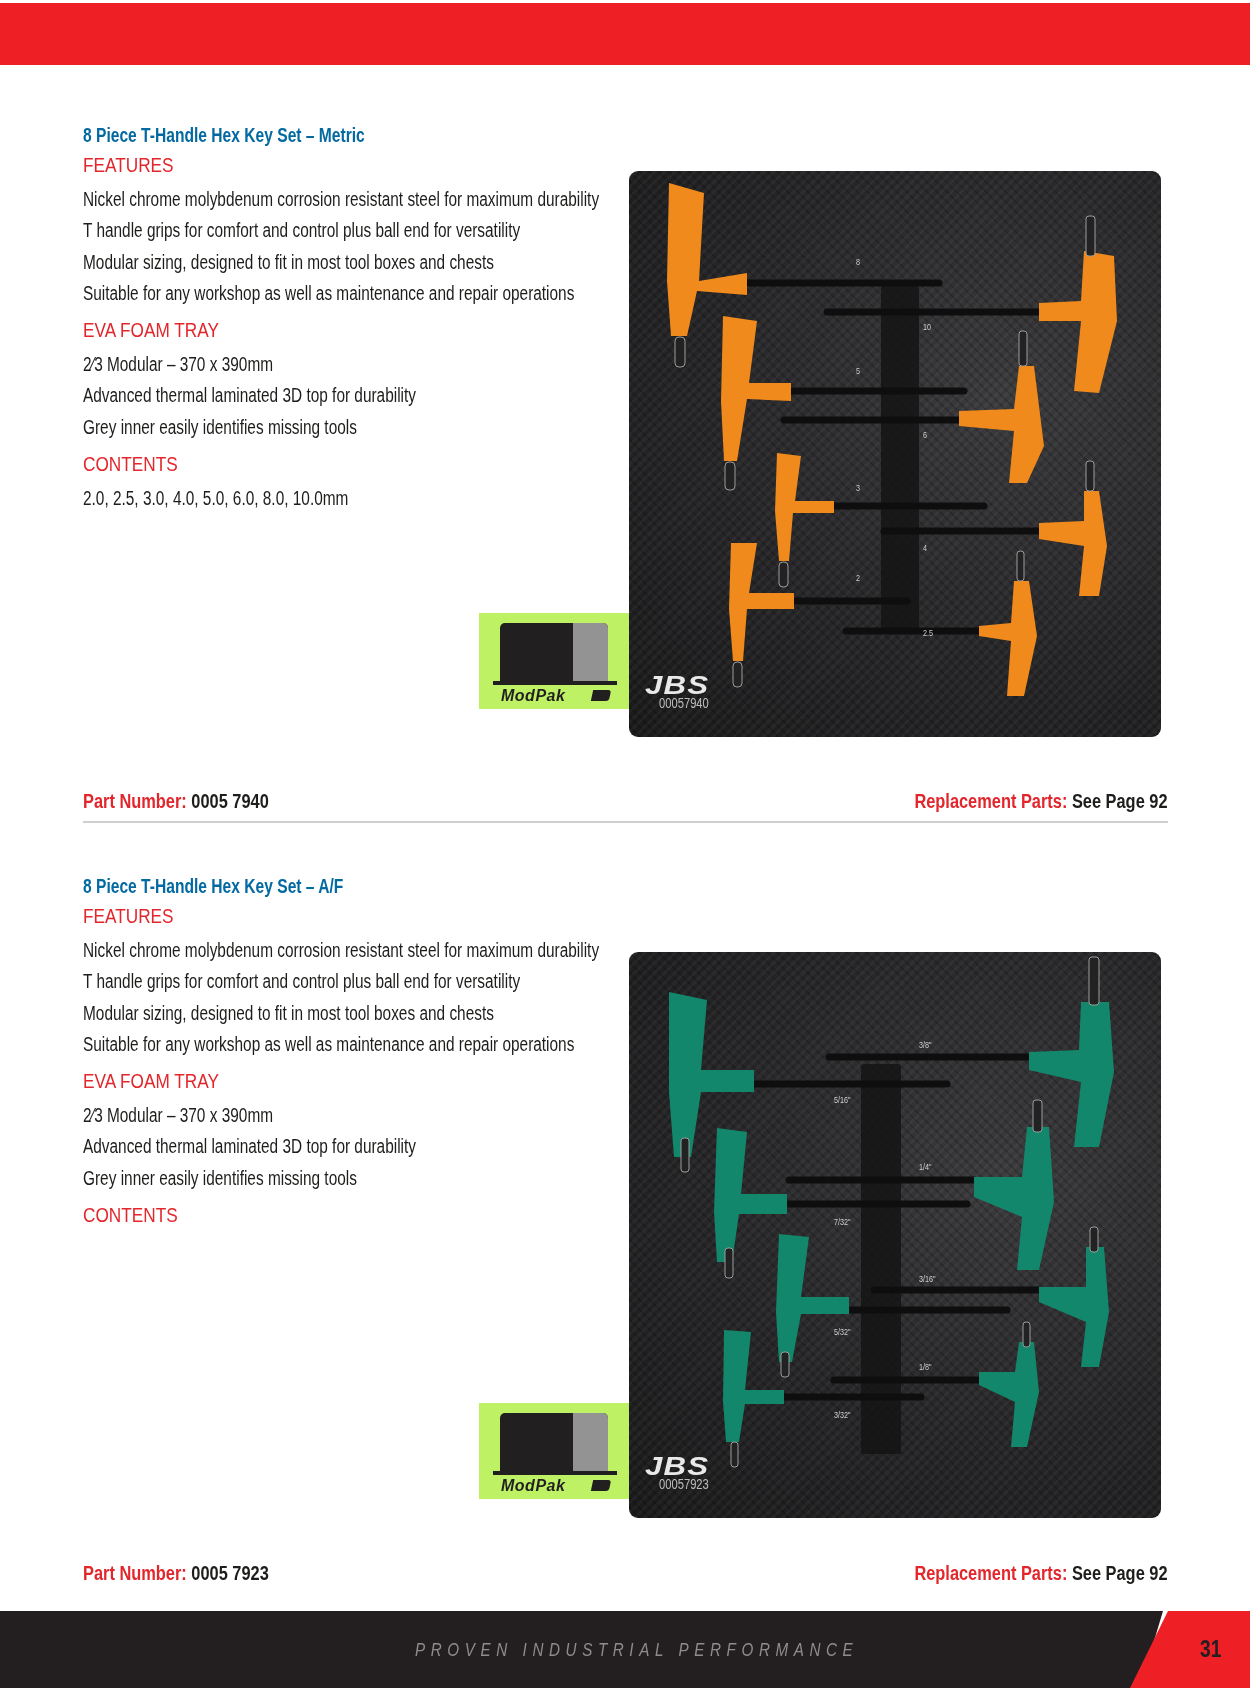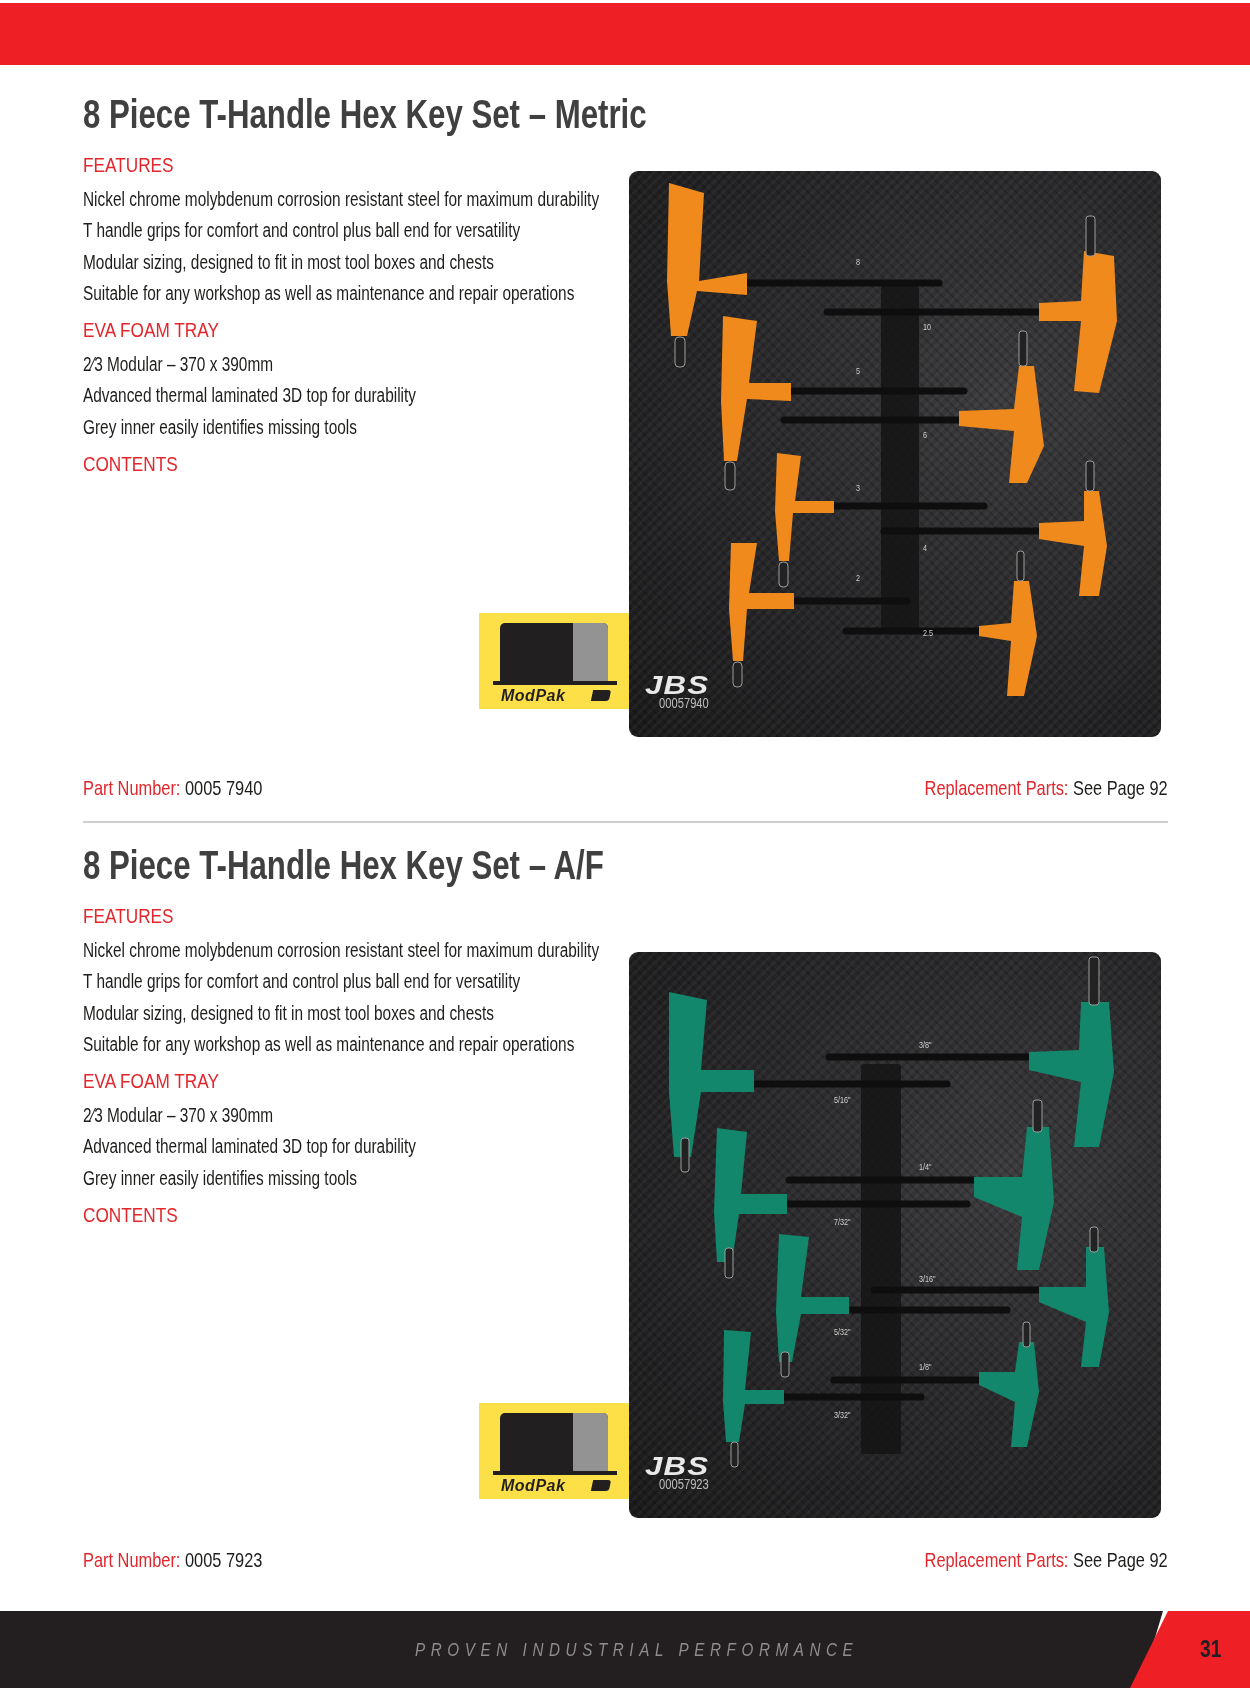--- a/index.html
+++ b/index.html
@@ -2,52 +2,52 @@
 <html><head>
 <meta charset="utf-8">
 <style>
   html, body { margin:0; padding:0; background:#ffffff; }
   body { width:1250px; height:1688px; position:relative; overflow:hidden;
          font-family:"Liberation Sans", sans-serif; color:#1d1d1b; }
 
   .top-bar { position:absolute; left:0; top:3px; width:1250px; height:62px; background:#ee1f25; }
 
   .cond { display:inline-block; transform-origin:left center; white-space:nowrap; }
-  .title { position:absolute; left:83px; font-weight:bold; font-size:40px; color:#404040; }
+  .title { position:absolute; left:83px; font-weight:bold; font-size:20px; color:#0369a1;margin-top:32px; }
   .title .cond { transform:scaleX(0.78); }
 
   .text-col { position:absolute; left:83px; width:560px; }
   .sec-h { font-weight:normal; font-size:21px; color:#e3262c; height:26px; line-height:26px; margin-bottom:8px; }
   .sec-h .cond { transform:scaleX(0.82); }
   .line { font-size:20px; height:31.3px; line-height:26px; color:#1d1d1b; }
   .line .cond { transform:scaleX(0.77); }
   .group { margin-bottom:6px; }
   .contents-af { font-weight:bold; }
 
-  .modpak { position:absolute; width:153px; height:96px; background:#fde047; }
+  .modpak { position:absolute; width:153px; height:96px; background:#bef264; }
   .modpak .box { position:absolute; left:21px; top:10px; width:108px; height:60px; background:#221f20; border-radius:5px 5px 0 0; overflow:hidden; }
   .modpak .box .grey { position:absolute; right:0; top:0; width:35px; height:100%; background:#939393; }
   .modpak .base { position:absolute; left:14px; top:68px; width:124px; height:4px; background:#221f20; }
   .modpak .label { position:absolute; left:22px; top:74px; font-weight:bold; font-style:italic; font-size:16px; color:#221f20; letter-spacing:0.5px; }
   .modpak .label-block { position:absolute; left:113px; top:77px; width:18px; height:11px; background:#221f20; border-radius:0 3px 3px 0; transform:skewX(-12deg); }
 
   .tray { position:absolute; width:532px; height:566px; border-radius:9px; overflow:hidden;
           background:
             repeating-linear-gradient(-45deg, rgba(255,255,255,0.035) 0 3px, rgba(0,0,0,0.0) 3px 7px),
             repeating-linear-gradient(45deg, rgba(0,0,0,0.18) 0 2px, rgba(0,0,0,0) 2px 7px),
             radial-gradient(ellipse at 70% 40%, #3b3b3d 0%, #262628 55%, #1a1a1b 100%); }
   .tray svg { position:absolute; left:0; top:0; }
   .tray .brand { position:absolute; left:16px; bottom:36px; font-weight:bold; font-style:italic; font-size:26px; color:#e9e9e9; letter-spacing:1px; }
   .tray .brand .cond { transform:scaleX(1.2); }
   .tray .code { position:absolute; left:30px; bottom:26px; font-size:14px; color:#bdbdbd; }
   .tray .code .cond { transform:scaleX(0.8); }
   .tray .size-lbl { position:absolute; font-size:9px; color:#d0d0d0; }
   .tray .size-lbl .cond { transform:scaleX(0.8); }
 
-  .meta-row { position:absolute; left:83px; width:1085px; height:26px; font-weight:normal; font-size:21px; }
+  .meta-row { position:absolute; left:83px; width:1085px; height:26px; font-weight:bold; font-size:21px;margin-top:13px; }
   .meta-row .left { position:absolute; left:0; top:0; }
   .meta-row .right { position:absolute; right:0; top:0;text-align:right; }
   .meta-row .cond { transform:scaleX(0.78); }
   .meta-row .right .cond { transform-origin:right center; }
   .red { color:#e3262c; }
   .dark { color:#1d1d1b; }
 
   .divider { position:absolute; left:83px; top:821px; width:1085px; height:2px; background:#cfcfcf; }
 
   .footer { position:absolute; left:0; top:1611px; width:1250px; height:77px; }
@@ -77,20 +77,21 @@
       <div class="line"><span class="cond">Suitable for any workshop as well as maintenance and repair operations</span></div>
     </div>
     <div class="group">
       <div class="sec-h"><span class="cond">EVA FOAM TRAY</span></div>
       <div class="line"><span class="cond">2⁄3 Modular – 370 x 390mm</span></div>
       <div class="line"><span class="cond">Advanced thermal laminated 3D top for durability</span></div>
       <div class="line"><span class="cond">Grey inner easily identifies missing tools</span></div>
     </div>
     <div class="group">
       <div class="sec-h"><span class="cond">CONTENTS</span></div>
+      <div class="line"><span class="cond">2.0, 2.5, 3.0, 4.0, 5.0, 6.0, 8.0, 10.0mm</span></div>
     </div>
   </div>
 
   <div class="modpak" style="left:479px; top:613px;">
     <div class="box">
         <div class="grey"></div>
       </div>
     <div class="base"></div>
     <div class="label">ModPak</div>
     <div class="label-block"></div>

